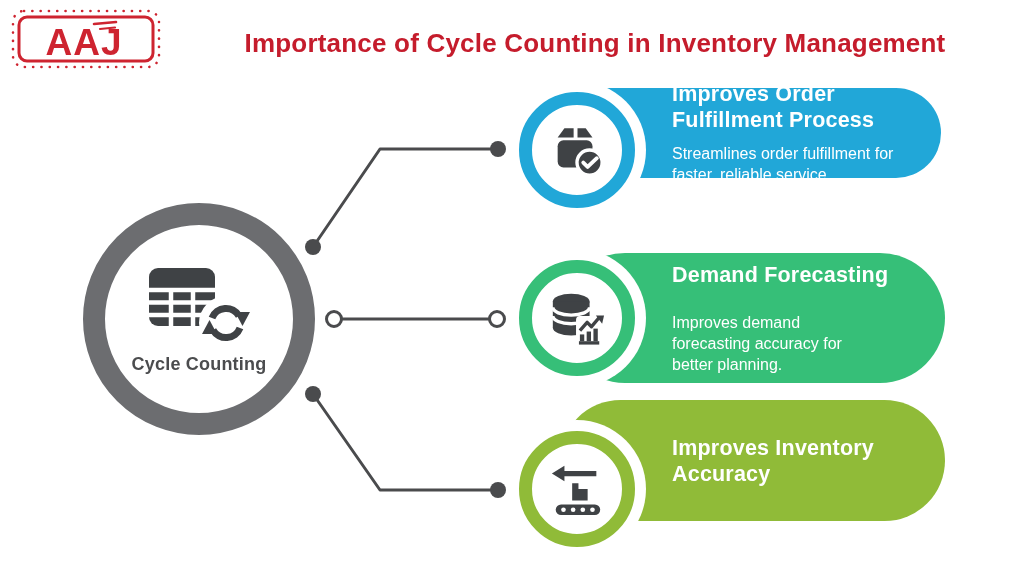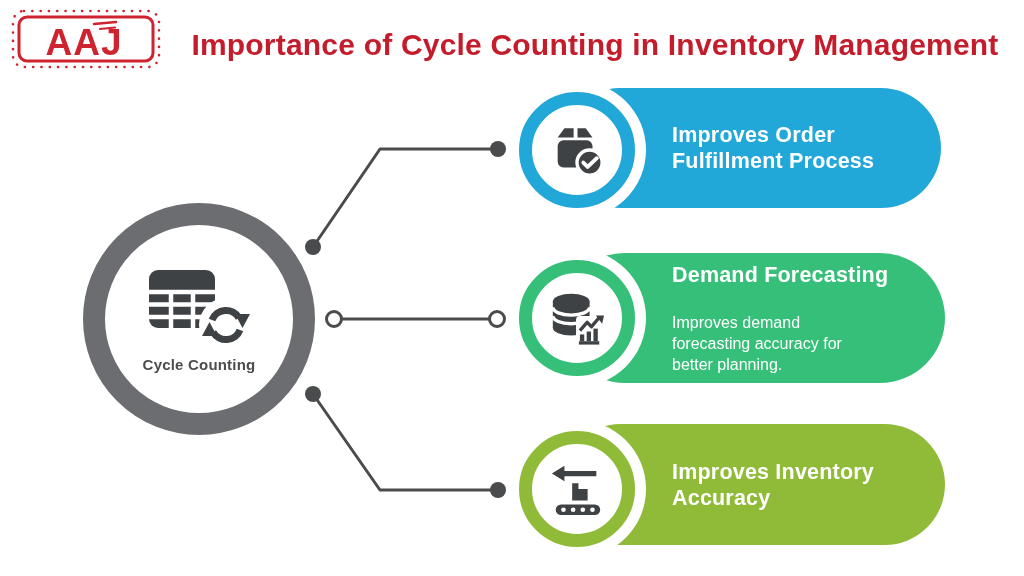--- a/index.html
+++ b/index.html
@@ -8,49 +8,49 @@
     background:#ffffff;
     font-family:"Liberation Sans", sans-serif;
     -webkit-font-smoothing:antialiased;
   }
   .abs{position:absolute;}
 
   
   #logo{left:10px;top:8px;width:152px;height:62px;}
   #page-title{
     left:170px;top:28px;width:850px;text-align:center;
-    font-size:30px;font-weight:bold;color:#C51C2C;white-space:nowrap;
+    font-size:26px;font-weight:bold;color:#C51C2C;white-space:nowrap;
     letter-spacing:.2px;
   }
 
   
   #connectors{left:0;top:0;width:1024px;height:576px;z-index:1;pointer-events:none;}
 
   
   #center-node{
     left:83px;top:203px;width:232px;height:232px;box-sizing:border-box;
     border:22px solid #6C6D70;border-radius:50%;background:#fff;z-index:2;
     display:flex;flex-direction:column;align-items:center;justify-content:center;
     gap:4px;padding-top:2px;
   }
   #center-label{
-    font-size:15px;font-weight:bold;color:#4B4C4E;letter-spacing:.2px;
+    font-size:18px;font-weight:bold;color:#4B4C4E;letter-spacing:.2px;
   }
 
   
   .card{
     z-index:2;box-sizing:border-box;color:#fff;
     display:flex;flex-direction:column;justify-content:center;
     padding-left:112px;padding-right:24px;
   }
   .card .card-title{font-weight:bold;font-size:21.5px;line-height:26px;letter-spacing:.2px;}
   .card .card-desc{font-size:16px;line-height:21px;}
-  #card-0{left:560px;top:88px;width:381px;height:120px;border-radius:62px;background:#21A7D8;gap:10px;}
+  #card-0{left:560px;top:88px;width:381px;height:90px;border-radius:62px;background:#21A7D8;gap:10px;}
   #card-1{left:560px;top:253px;width:385px;height:130px;border-radius:65px;background:#36BF78;gap:24px;}
-  #card-2{left:560px;top:424px;width:385px;height:121px;border-radius:64px;background:#90BB38;gap:5px;}
+  #card-2{left:560px;top:400px;width:385px;height:121px;border-radius:64px;background:#90BB38;gap:5px;}
   #card-0 .card-title{max-width:205px;}
   #card-2 .card-title{max-width:235px;}
   #card-0 .card-desc{max-width:225px;}
   #card-1 .card-desc{max-width:182px;}
   #card-2 .card-desc{max-width:198px;}
 
   
   .badge-outer{
     width:138px;height:138px;border-radius:50%;background:#fff;z-index:3;
     display:flex;align-items:center;justify-content:center;
@@ -113,20 +113,21 @@
       <path d="M93 62 A15 15 0 0 1 66 64"></path>
     </g>
     <polygon points="88,46 103,46 95.5,60" fill="#3F4245"></polygon>
     <polygon points="55,68 70,68 62.5,54" fill="#3F4245"></polygon>
   </svg>
   <div id="center-label">Cycle Counting</div>
 </div>
 
 <div id="card-0" class="card abs">
   <div class="card-title">Improves Order Fulfillment Process</div>
+  <div class="card-desc">Streamlines order fulfillment for faster, reliable service.</div>
 </div>
 <div id="card-1" class="card abs">
   <div class="card-title">Demand Forecasting</div>
   <div class="card-desc">Improves demand forecasting accuracy for better planning.</div>
 </div>
 <div id="card-2" class="card abs">
   <div class="card-title">Improves Inventory Accuracy</div>
 </div>
 
 <div id="badge-0" class="badge-outer abs">

